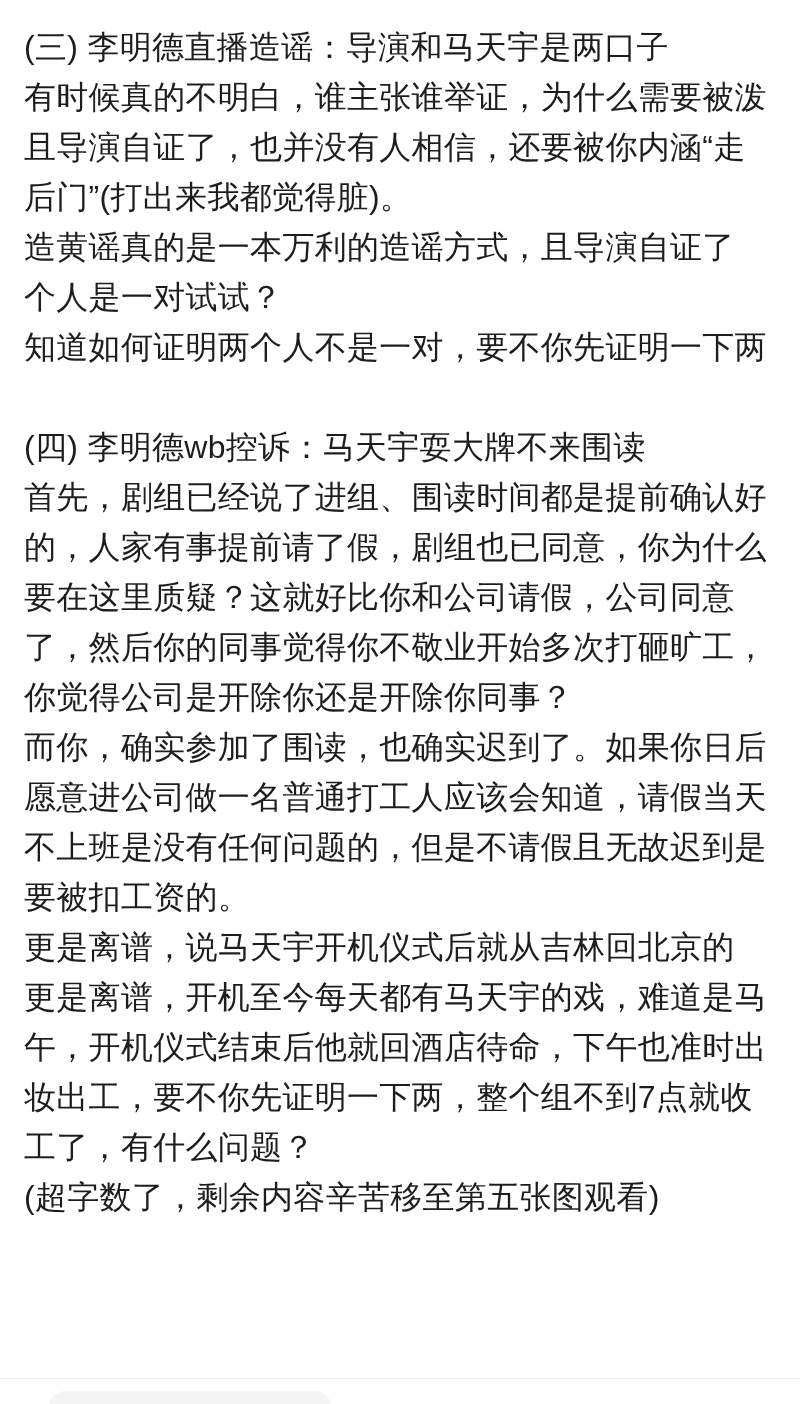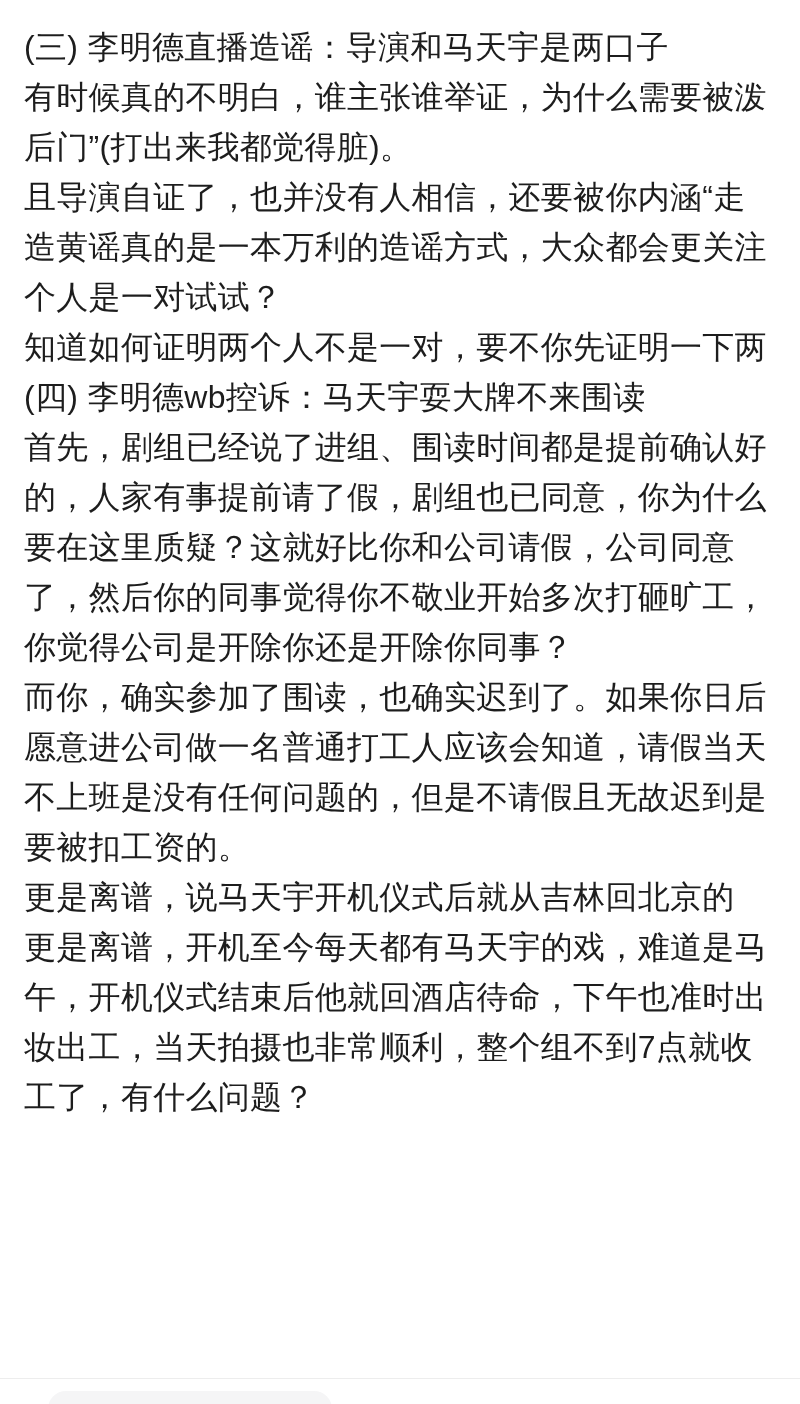--- a/index.html
+++ b/index.html
@@ -18,20 +18,21 @@
   }
   .text-line {
     font-size: 32px;
     line-height: 50px;
     letter-spacing: 0.3px;
     color: #1d1d1d;
     white-space: nowrap;
     font-weight: 400;
   }
   .section-gap {
+    margin-top: 50px;
   }
   .bottom-divider {
     position: absolute;
     left: 0;
     top: 1378px;
     width: 800px;
     height: 1px;
     background: #ededed;
   }
   .comment-input-bubble {
@@ -45,42 +46,43 @@
   }
 </style>
 </head>
 <body>
 
 <div class="post-text">
 
   <div>
     <div class="text-line">(三) 李明德直播造谣：导演和马天宇是两口子</div>
     <div class="text-line">有时候真的不明白，谁主张谁举证，为什么需要被泼</div>
+    <div class="text-line">且导演自证了，也并没有人相信，还要被你内涵“走</div>
     <div class="text-line">后门”(打出来我都觉得脏)。</div>
-    <div class="text-line">且导演自证了，也并没有人相信，还要被你内涵“走</div>
-    <div class="text-line">造黄谣真的是一本万利的造谣方式，大众都会更关注</div>
+    <div class="text-line">造黄谣真的是一本万利的造谣方式，且导演自证了</div>
     <div class="text-line">个人是一对试试？</div>
     <div class="text-line">知道如何证明两个人不是一对，要不你先证明一下两</div>
   </div>
 
   <div class="section-gap">
     <div class="text-line">(四) 李明德wb控诉：马天宇耍大牌不来围读</div>
     <div class="text-line">首先，剧组已经说了进组、围读时间都是提前确认好</div>
     <div class="text-line">的，人家有事提前请了假，剧组也已同意，你为什么</div>
     <div class="text-line">要在这里质疑？这就好比你和公司请假，公司同意</div>
     <div class="text-line">了，然后你的同事觉得你不敬业开始多次打砸旷工，</div>
     <div class="text-line">你觉得公司是开除你还是开除你同事？</div>
     <div class="text-line">而你，确实参加了围读，也确实迟到了。如果你日后</div>
     <div class="text-line">愿意进公司做一名普通打工人应该会知道，请假当天</div>
     <div class="text-line">不上班是没有任何问题的，但是不请假且无故迟到是</div>
     <div class="text-line">要被扣工资的。</div>
     <div class="text-line">更是离谱，说马天宇开机仪式后就从吉林回北京的</div>
     <div class="text-line">更是离谱，开机至今每天都有马天宇的戏，难道是马</div>
     <div class="text-line">午，开机仪式结束后他就回酒店待命，下午也准时出</div>
-    <div class="text-line">妆出工，当天拍摄也非常顺利，整个组不到7点就收</div>
+    <div class="text-line">妆出工，要不你先证明一下两，整个组不到7点就收</div>
     <div class="text-line">工了，有什么问题？</div>
+    <div class="text-line">(超字数了，剩余内容辛苦移至第五张图观看)</div>
   </div>
 
 </div>
 
 <div class="bottom-divider"></div>
 
 <div class="comment-input-bubble"></div>
 
 </body></html>

